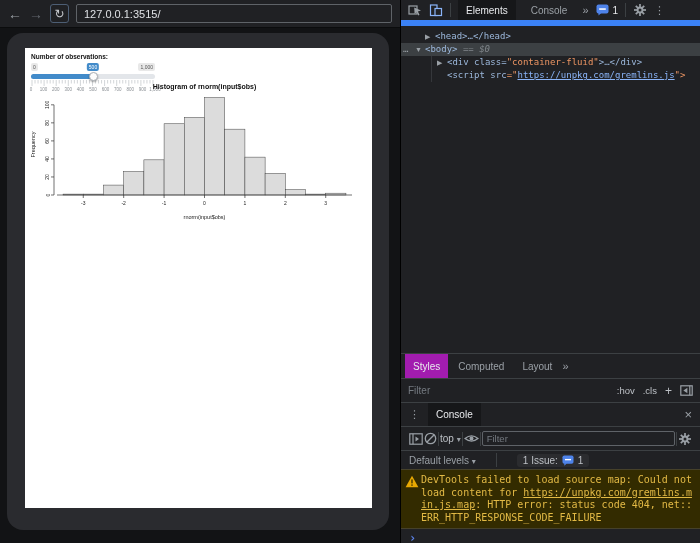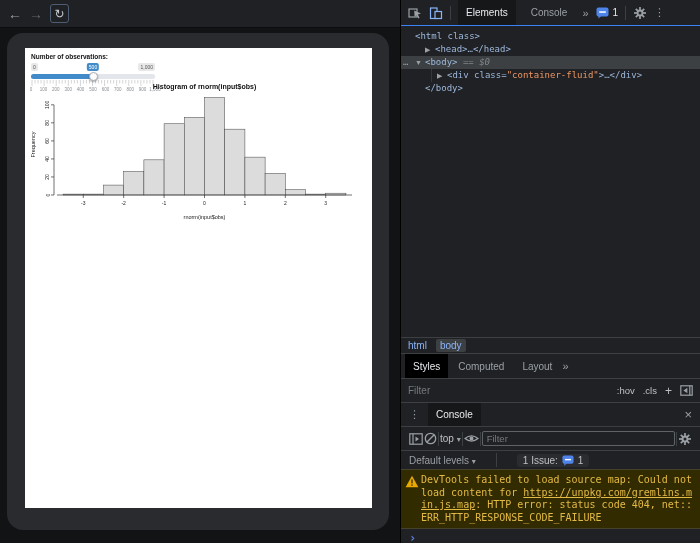--- a/index.html
+++ b/index.html
@@ -38,21 +38,21 @@
   .ruler-labels span{position:absolute;transform:translateX(-50%);white-space:nowrap}
 
   .plot-block{position:absolute;left:2px;top:32px}
   svg text{font-family:"Liberation Sans",sans-serif}
 
   
   .devtools{width:300px;flex:none;display:flex;flex-direction:column;background:#202124;
     border-left:1px solid #000;color:#9aa0a6;font-size:10px}
   .sep{width:1px;height:14px;background:#3c4043;flex:none}
   .dt-toolbar{height:26px;flex:none;display:flex;align-items:center;gap:7px;padding:0 7px;
-    border-bottom:1px solid #3b82f6}
+    border-bottom:6px solid #3b82f6}
   .dtab{display:flex;align-items:center;height:100%;padding:0 8px;color:#9aa0a6;white-space:nowrap}
   .dtab.active{background:#161719;color:#e8eaed}
   .more{font-size:11px;color:#9aa0a6}
   .badge{display:flex;align-items:center;gap:4px;color:#e8eaed}
   .glyph{color:#9aa0a6;line-height:1}
 
   .tree{flex:1;overflow:hidden;padding-top:4px;font-family:"DejaVu Sans Mono",monospace;
     font-size:9px;line-height:13px;white-space:nowrap}
   .tl{padding-left:14px}
   .tl.lvl2{padding-left:24px}
@@ -67,21 +67,21 @@
   .dlink{color:#8ab4f8;text-decoration:underline}
   .hint{color:#80868b;font-style:italic}
 
   .crumbs{height:16px;flex:none;display:flex;align-items:center;gap:9px;padding:0 7px;
     border-top:1px solid #3c4043;font-size:10px}
   .crumb{color:#8ab4f8}
   .crumb.cur{background:#3c4043;border-radius:2px;padding:0 4px;line-height:13px}
 
   .side-tabs{height:25px;flex:none;display:flex;align-items:center;gap:2px;padding:0 4px;border-top:1px solid #3c4043}
   .stab{padding:0 8px;display:flex;align-items:center;height:100%;white-space:nowrap}
-  .stab.active{background:#000000;color:#e8eaed}
+  .stab.active{background:#a21caf;color:#e8eaed}
 
   .filter-row{height:24px;flex:none;display:flex;align-items:center;gap:8px;padding:0 7px;border-top:1px solid #3c4043}
   .filter-row input{flex:1;min-width:20px;background:transparent;border:none;outline:none;
     color:#bdc1c6;font-size:10px;font-family:"Liberation Sans",sans-serif}
   .filter-row input::placeholder,.cinput::placeholder{color:#747a80}
   .ftxt{color:#bdc1c6;font-size:9.5px;white-space:nowrap}
   .plus{font-size:12px;color:#bdc1c6}
 
   .drawer{height:141px;flex:none;border-top:1px solid #3c4043;display:flex;flex-direction:column}
   .drawer-head{height:23px;flex:none;display:flex;align-items:center;gap:8px;padding:0 8px}
@@ -108,20 +108,23 @@
 
 <div class="app">
 
   <div class="left">
     <div class="topbar">
       <span class="navbtn">←</span>
       <span class="navbtn fwd">→</span>
       <span class="reloadbox">
           <span>↻</span>
         </span>
+      <div class="urlbox">
+          <span>127.0.0.1:3515/</span>
+        </div>
     </div>
 
     <div class="viewport">
       <div class="bezel">
         <div class="pagewhite">
 
           <div class="slider-block">
             <div class="slider-label">Number of observations:</div>
             <div class="slider-widget">
               <div class="chips">
@@ -278,35 +281,30 @@
           <line x1="2.8" y1="2.8" x2="11.2" y2="11.2"></line>
             <line x1="11.2" y1="2.8" x2="2.8" y2="11.2"></line>
         </g>
         <circle cx="7" cy="7" r="3.4" fill="#9aa0a6"></circle>
           <circle cx="7" cy="7" r="1.5" fill="#202124"></circle>
       </svg>
       <span class="vdots glyph">⋮</span>
     </div>
 
     <div class="tree">
-      <div class="tl"><span class="tag">&lt;html class&gt;</span></div>
       <div class="tl lvl2"><span class="tri">▶</span><span class="tag">&lt;head&gt;…&lt;/head&gt;</span></div>
       <div class="tl selected">
         <span class="gutter">…</span><span class="tri">▼</span><span class="tag">&lt;body&gt;</span>&nbsp;<span class="hint">== $0</span>
       </div>
       <div class="kids">
         <div class="tl"><span class="tri">▶</span><span class="tag">&lt;div</span><span class="tag"> class</span><span class="tag">=</span><span class="attrval">"container-fluid"</span><span class="tag">&gt;…&lt;/div&gt;</span></div>
-      </div>
-      <div class="tl lvl2"><span class="tag">&lt;/body&gt;</span></div>
-    </div>
-
-    <div class="crumbs">
-      <span class="crumb">html</span>
-      <span class="crumb cur">body</span>
-    </div>
+        <div class="tl noexp"><span class="tag">&lt;script</span><span class="tag"> src</span><span class="attrval">="</span><span class="dlink">https://unpkg.com/gremlins.js</span><span class="attrval">"&gt;</span></div>
+      </div>
+    </div>
+
 
     <div class="side-tabs">
       <span class="stab active">Styles</span>
       <span class="stab">Computed</span>
       <span class="stab">Layout</span>
       <span class="more">»</span>
     </div>
 
     <div class="filter-row">
       <input placeholder="Filter" style="">

